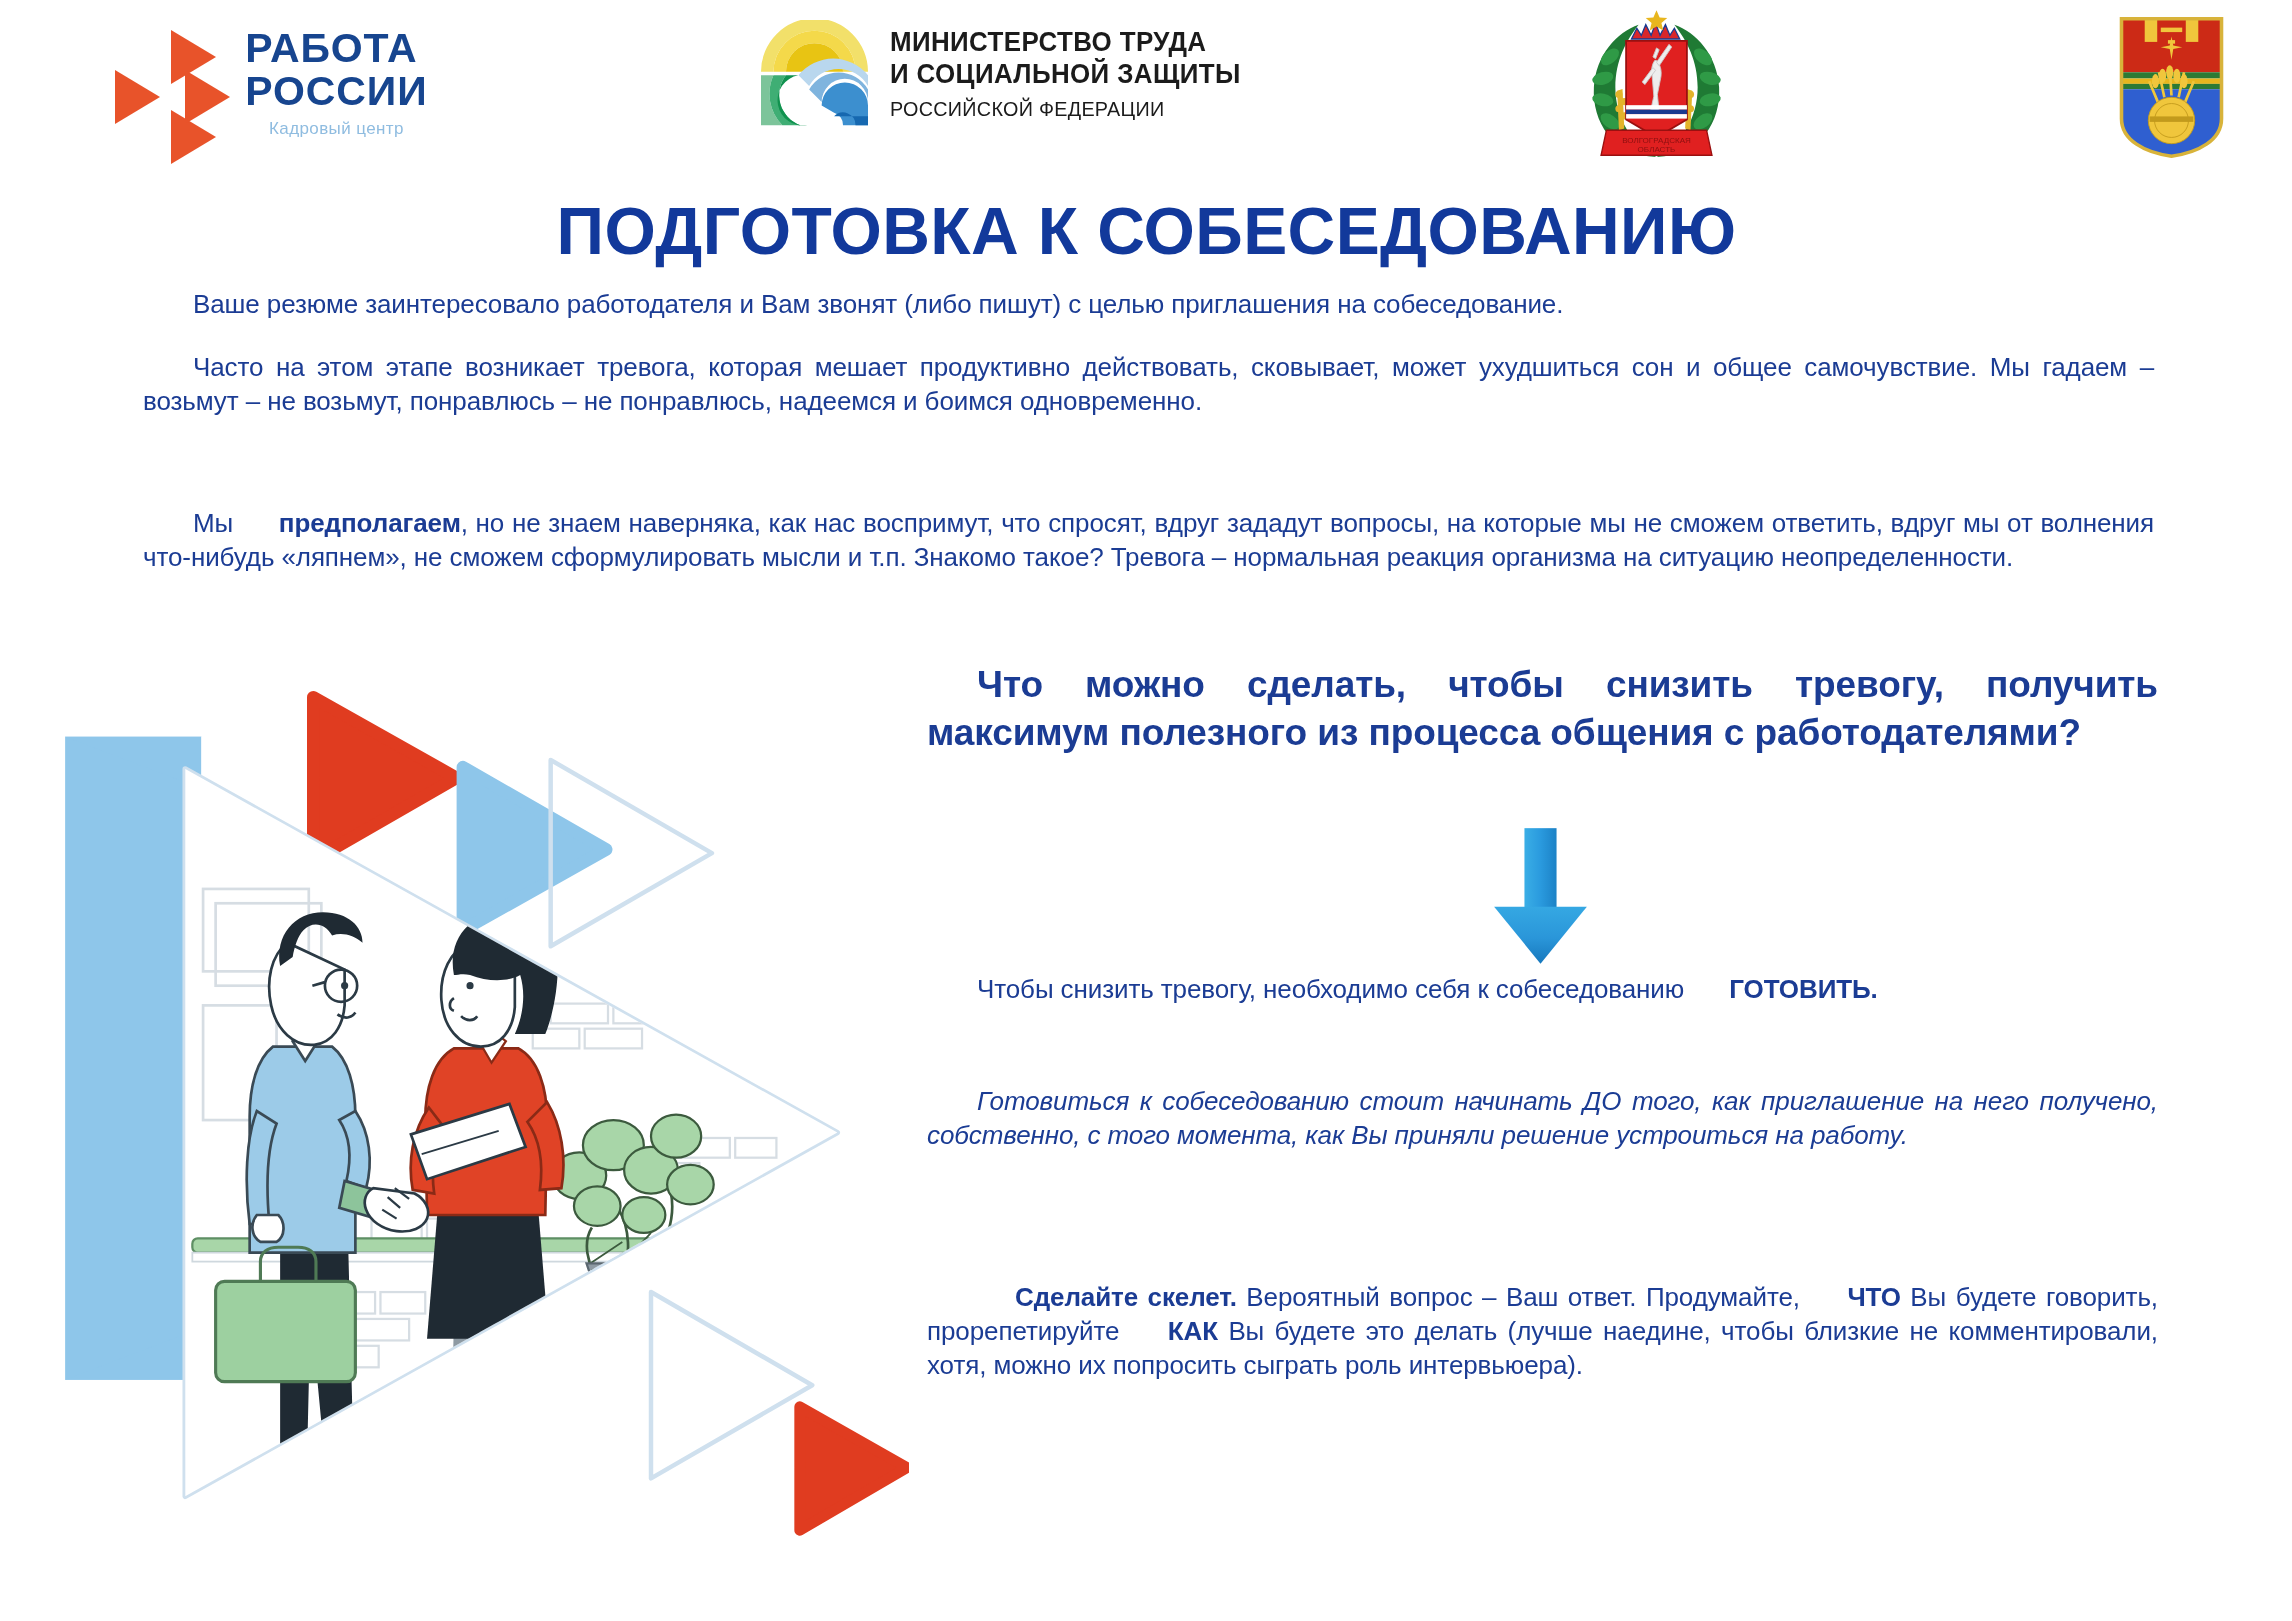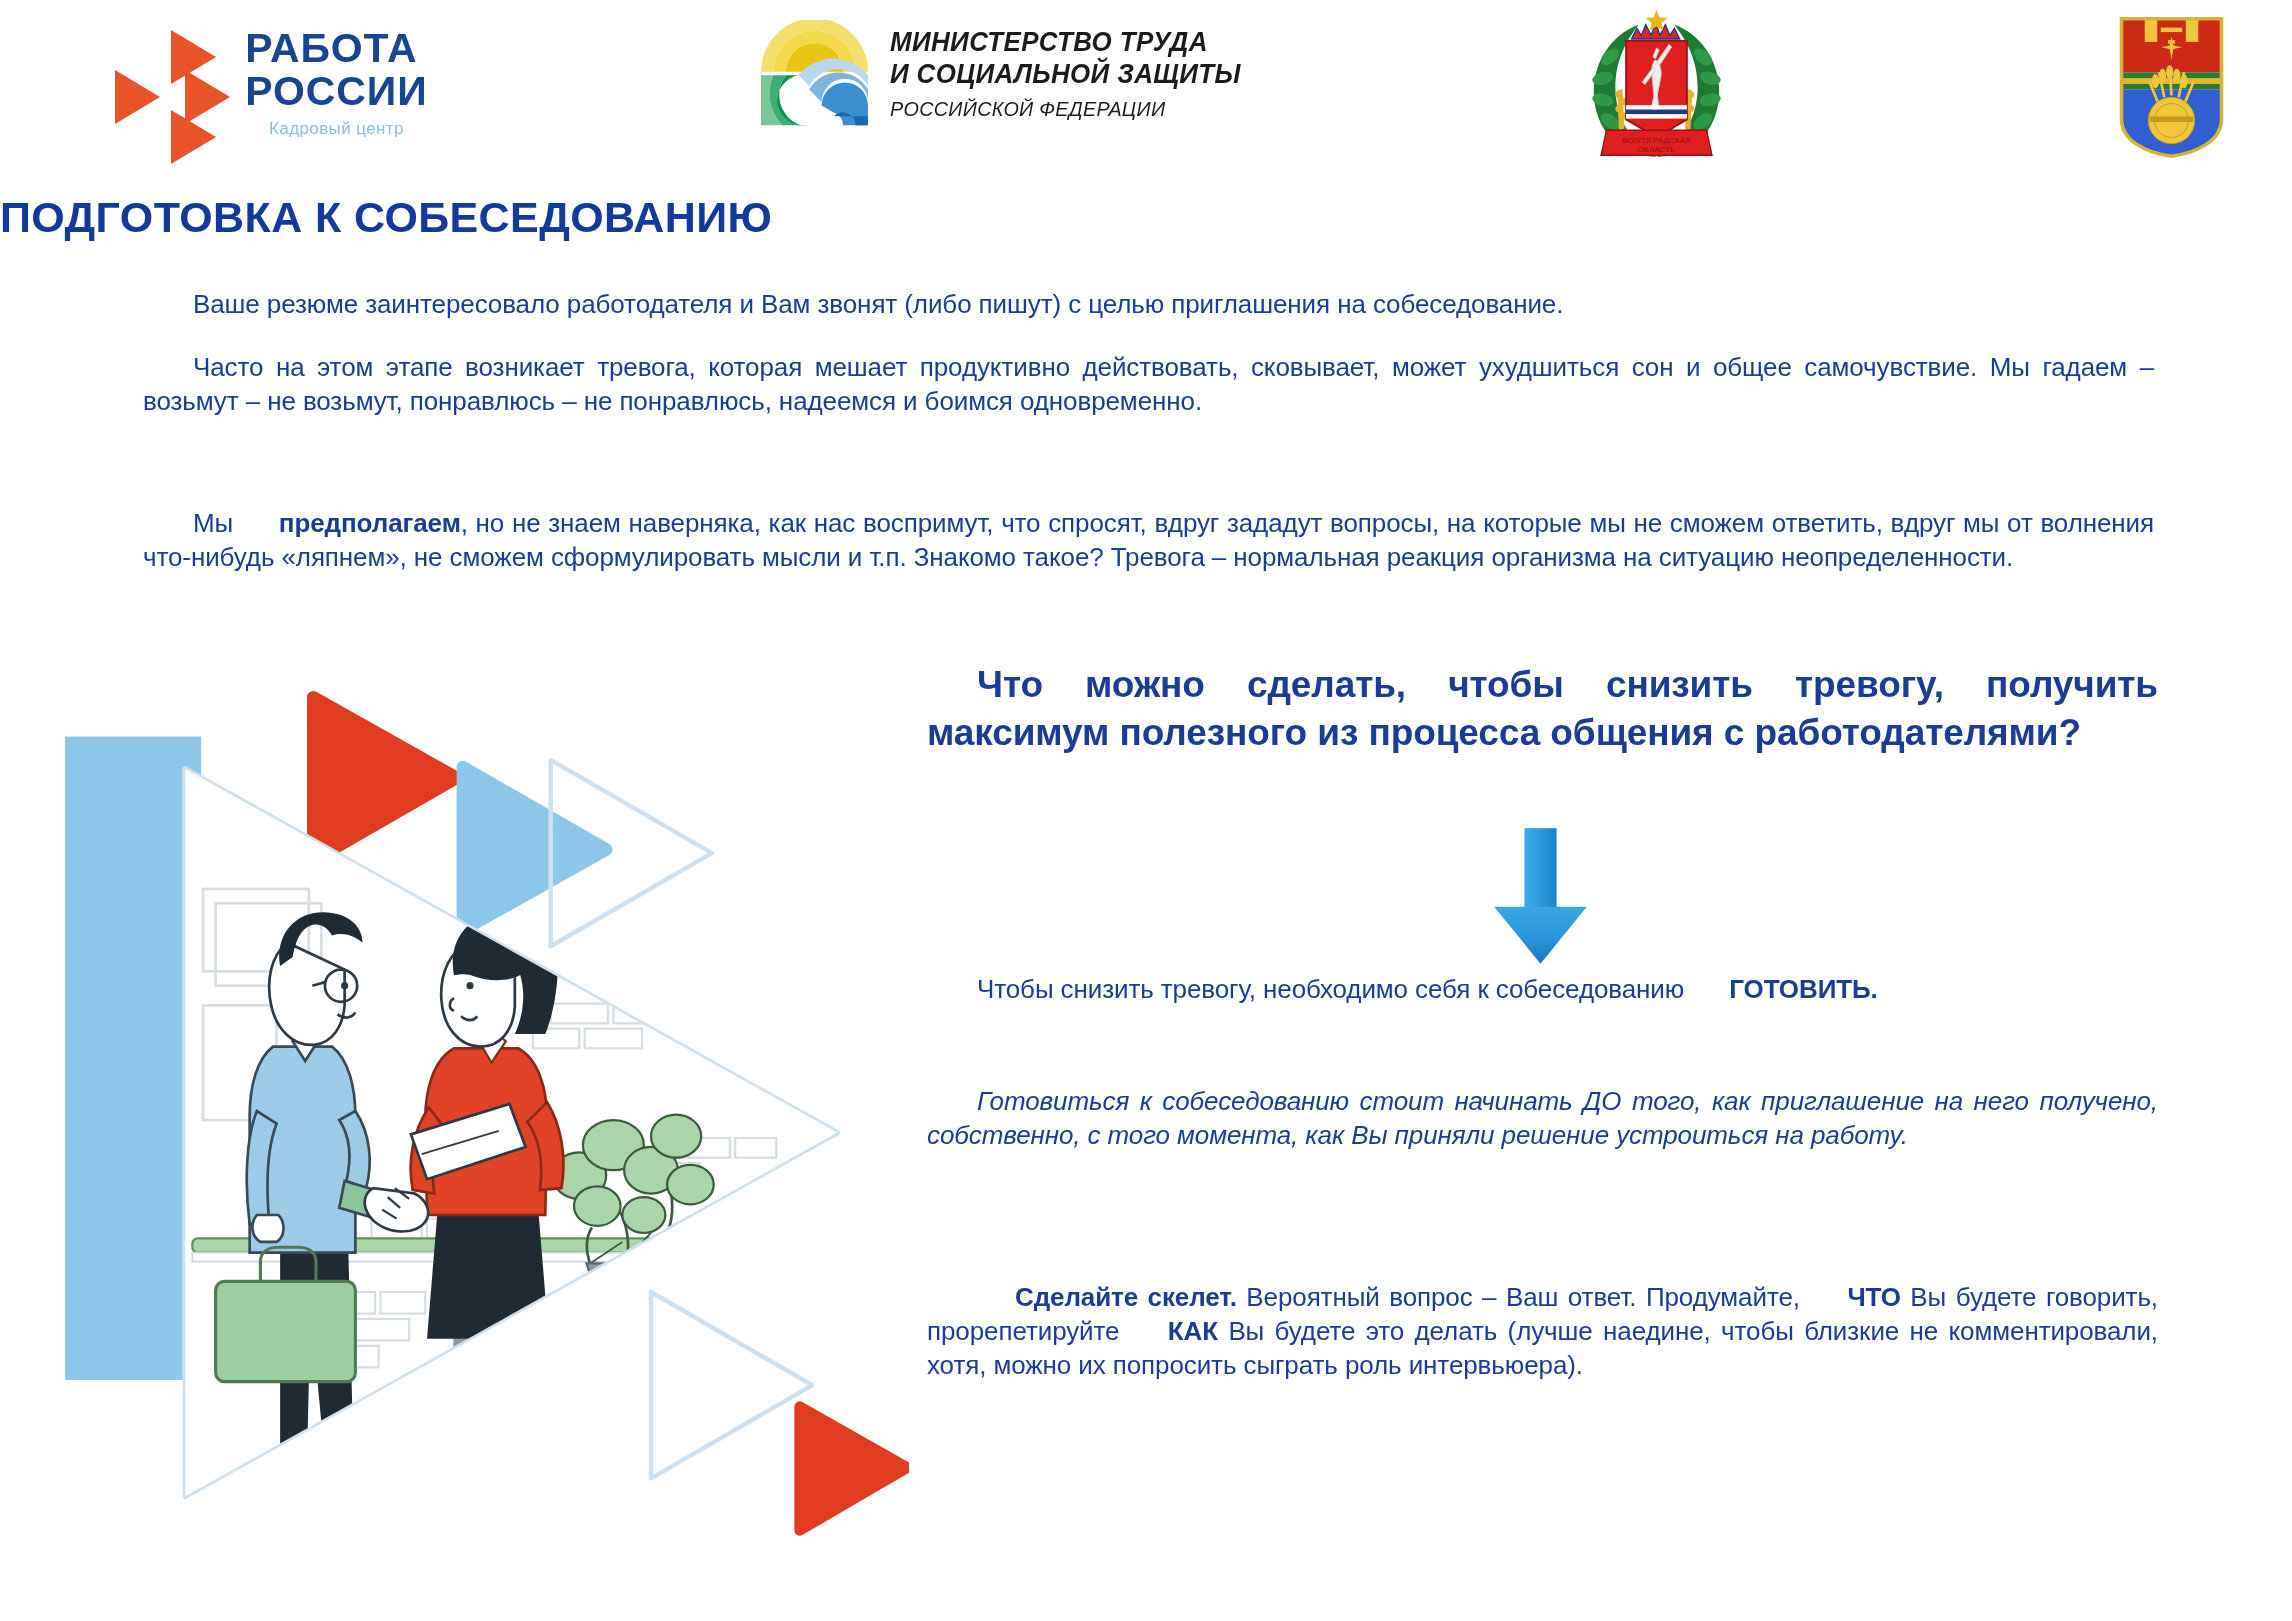--- a/index.html
+++ b/index.html
@@ -32,35 +32,36 @@
     color:#17458f;line-height:1.04;
   }
   .rr-sub{font-size:17px;color:#8fbce0;letter-spacing:0.4px;margin-top:6.3px;
     text-align:center;}
 
   
   .logo-min{position:absolute;left:757px;top:19.7px;display:flex;align-items:center;}
   .min-mark{position:relative;width:115px;height:107px;flex:none;overflow:hidden;
     border-radius:3.6px;}
   .min-mark svg{display:block;}
-  .min-text{margin-left:18px;color:#1b1b1b;font-style:italic;}
+  .min-text{margin-left:18px;color:#1b1b1b;}
   .min-l1,.min-l2{font-weight:bold;font-size:27px;letter-spacing:0.4px;line-height:1.22;
     white-space:nowrap;transform:scaleX(.96);transform-origin:left center;}
   .min-l3{font-size:20.6px;letter-spacing:0.3px;margin-top:5.4px;white-space:nowrap;
     transform:scaleX(.96);transform-origin:left center;}
 
   
   .emblem-oblast{position:absolute;left:1576px;top:5.4px;width:161px;height:161px;}
   .emblem-city{position:absolute;left:2109px;top:12.5px;width:125px;height:148px;}
   .emblem-oblast svg,.emblem-city svg{display:block;}
 
   
   .title{
     position:absolute;left:0;top:193px;width:2293px;
-    font-weight:bold;font-size:43px;letter-spacing:0.4px;
+    text-align:center;
+    font-weight:bold;font-size:66px;letter-spacing:0.4px;
     color:#12399b;
   }
 
   
   .para{
     position:absolute;
     color:#1b3c94;
     font-size:26px;
     line-height:1.30;
     text-align:justify;

